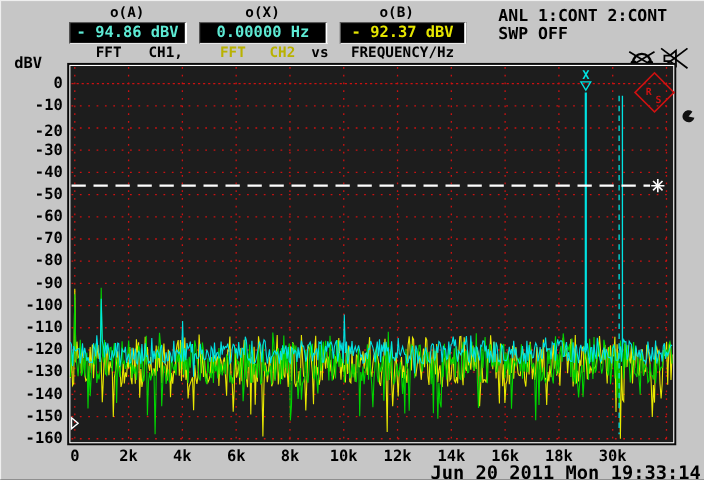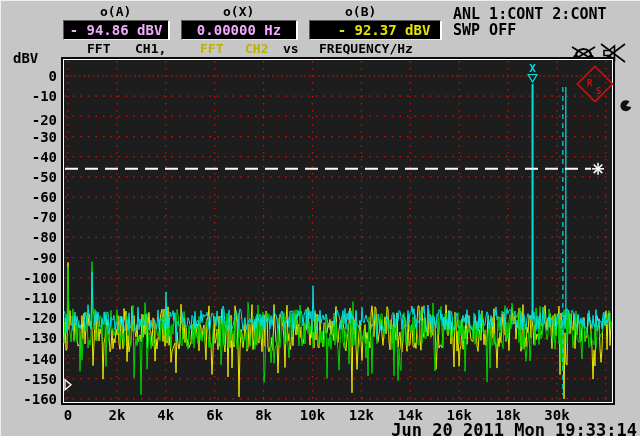--- a/index.html
+++ b/index.html
@@ -13,21 +13,21 @@
   .lbl{font-size:13px;}
   .unit{font-size:14px;}
   .olabel{font-size:13px;}
   .valbox{
     position:absolute;height:18px;background:#000;
     border-top:1px solid #5a5a5a;border-left:1px solid #5a5a5a;
     border-right:2px solid #ffffff;border-bottom:1px solid #e9e9e9;
     display:flex;align-items:center;justify-content:center;
   }
   .val{font-size:14px;letter-spacing:0px;}
-  .green{color:#f0abfc;}
+  .green{color:#5eead4;}
   .yellow{color:#e6e600;}
   .ylabel-gray{color:#b9b200;}
   .status{position:absolute;left:452px;top:5px;font-size:15px;line-height:16px;}
   .tick{position:absolute;font-size:14px;}
   .xtick{width:44px;text-align:center;}
   .ytick{width:46px;text-align:right;}
   .datetime{position:absolute;top:419px;right:3px;font-size:17px;}
   .watermark{
     position:absolute;left:2px;top:412px;font-size:15px;font-style:italic;
     font-family:"DejaVu Serif","Liberation Serif",serif;color:#c2c2c2;
@@ -46,21 +46,21 @@
   <div class="valbox" style="left:62px;top:19px;width:104px;">
     <span class="val green">- 94.86 dBV</span>
   </div>
 
   <span class="abs olabel" style="left:222px;top:3px;">o(X)</span>
   <div class="valbox" style="left:180px;top:19px;width:114px;">
     <span class="val green">0.00000 Hz</span>
   </div>
 
   <span class="abs olabel" style="left:344px;top:3px;">o(B)</span>
-  <div class="valbox" style="left:308px;top:19px;width:112px;padding-left:18px;">
+  <div class="valbox" style="left:308px;top:19px;width:112px;">
     <span class="val yellow">- 92.37 dBV</span>
   </div>
 
   <span class="abs lbl" style="left:86px;top:40px;">FFT</span>
   <span class="abs lbl" style="left:134px;top:40px;">CH1,</span>
   <span class="abs lbl ylabel-gray" style="left:199px;top:40px;">FFT</span>
   <span class="abs lbl ylabel-gray" style="left:244px;top:40px;">CH2</span>
   <span class="abs lbl" style="left:282px;top:40px;">vs</span>
   <span class="abs lbl" style="left:318px;top:40px;">FREQUENCY/Hz</span>
 

